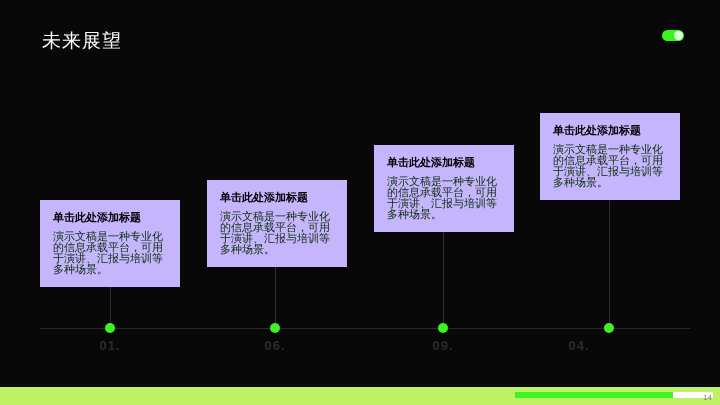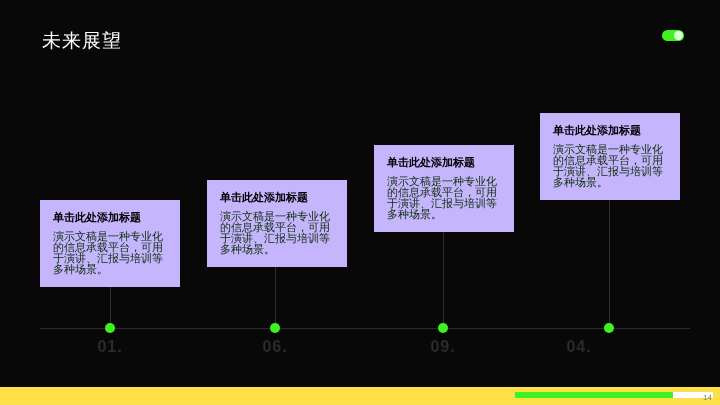--- a/index.html
+++ b/index.html
@@ -70,21 +70,21 @@
   }
   .connector {
     position: absolute;
     width: 1px;
     background: #2e2e2e;
     margin-left: 0px;
   }
   .num {
     position: absolute;
     top: 338px;
-    font-size: 16px;
+    font-size: 13px;
     font-weight: bold;
     color: #2b2b2b;
     letter-spacing: 1px;
     transform: translateX(-50%);
   }
   
   .card {
     position: absolute;
     width: 140px;
     background: #c4b5fd;
@@ -103,21 +103,21 @@
     color: #0d2b07;
     line-height: 11px;
   }
   
   #bottom-bar {
     position: absolute;
     left: 0;
     right: 0;
     bottom: 0;
     height: 18px;
-    background: #fde047;
+    background: #bef264;
   }
   #bottom-green {
     position: absolute;
     left: 515px;
     bottom: 7px;
     width: 158px;
     height: 6px;
     background: #3ef321;
   }
   #bottom-white {

